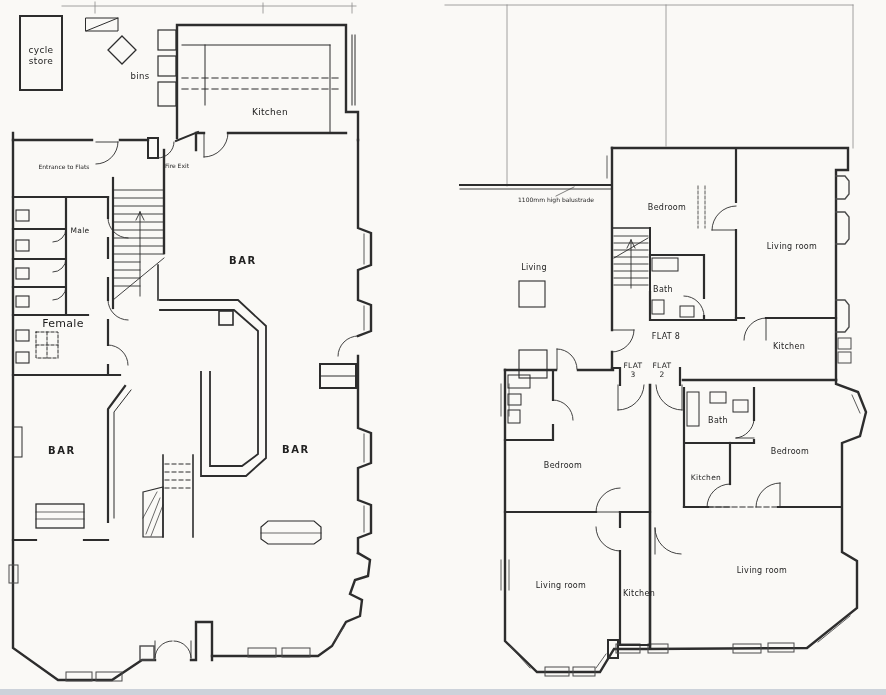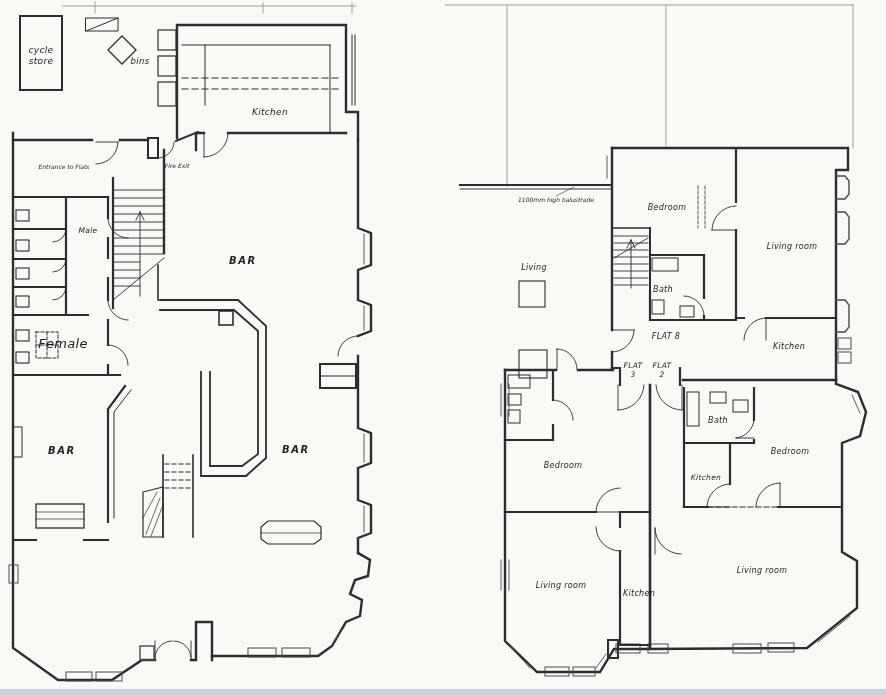--- a/index.html
+++ b/index.html
@@ -6,21 +6,20 @@
   .scan{
     position:relative;width:886px;height:695px;overflow:hidden;
     background:#faf9f6;
     font-family:"DejaVu Sans",sans-serif;
   }
   .scan svg{position:absolute;left:0;top:0;}
   .lbl{
     position:absolute;transform:translate(-50%,-50%);
     white-space:pre-line;text-align:center;color:#1d1d1d;line-height:1.2;
     letter-spacing:.3px;
-    font-style:italic;
   }
   .lbl.big{letter-spacing:1.6px;font-weight:bold;color:#222;}
   .lbl.tiny{letter-spacing:0;}
 </style>
 </head>
 <body>
 
 <div class="scan">
 
 <svg width="886" height="695" viewBox="0 0 886 695" fill="none" stroke-linecap="square" stroke-linejoin="miter">
@@ -210,26 +209,26 @@
     <path d="M620,512 H596 M596,512 A24,24 0 0 1 620,488" stroke-width="0.9"></path>
     <path d="M620,512 V527 M620,551 V645 M620,645 H650" stroke-width="2.2"></path>
     <path d="M620,551 A24,24 0 0 1 596,527" stroke-width="0.9"></path>
   </g>
 
   <rect x="0" y="689" width="886" height="6" fill="#ccd2da" stroke="none"></rect>
 </svg>
 
 <span class="lbl" style="left:41px;top:56px;font-size:9px">cycle
 store</span>
-<span class="lbl" style="left:140px;top:61px;font-size:8.5px">bins</span>
+<span class="lbl" style="left:140px;top:76px;font-size:8.5px">bins</span>
 <span class="lbl" style="left:270px;top:112px;font-size:9px">Kitchen</span>
 <span class="lbl tiny" style="left:64px;top:167px;font-size:6px">Entrance to Flats</span>
 <span class="lbl tiny" style="left:177px;top:166px;font-size:6px">Fire Exit</span>
-<span class="lbl" style="left:88px;top:230px;font-size:7.5px">Male</span>
-<span class="lbl" style="left:63px;top:344px;font-size:13px">Female</span>
+<span class="lbl" style="left:80px;top:230px;font-size:7.5px">Male</span>
+<span class="lbl" style="left:63px;top:324px;font-size:11px">Female</span>
 <span class="lbl big" style="left:243px;top:261px;font-size:10px">BAR</span>
 <span class="lbl big" style="left:62px;top:451px;font-size:10px">BAR</span>
 <span class="lbl big" style="left:296px;top:450px;font-size:10px">BAR</span>
 
 <span class="lbl tiny" style="left:556px;top:200px;font-size:6px">1100mm high balustrade</span>
 <span class="lbl" style="left:534px;top:268px;font-size:8px">Living</span>
 <span class="lbl" style="left:667px;top:208px;font-size:8px">Bedroom</span>
 <span class="lbl" style="left:792px;top:247px;font-size:8px">Living room</span>
 <span class="lbl" style="left:663px;top:290px;font-size:8px">Bath</span>
 <span class="lbl" style="left:666px;top:337px;font-size:8px">FLAT 8</span>

